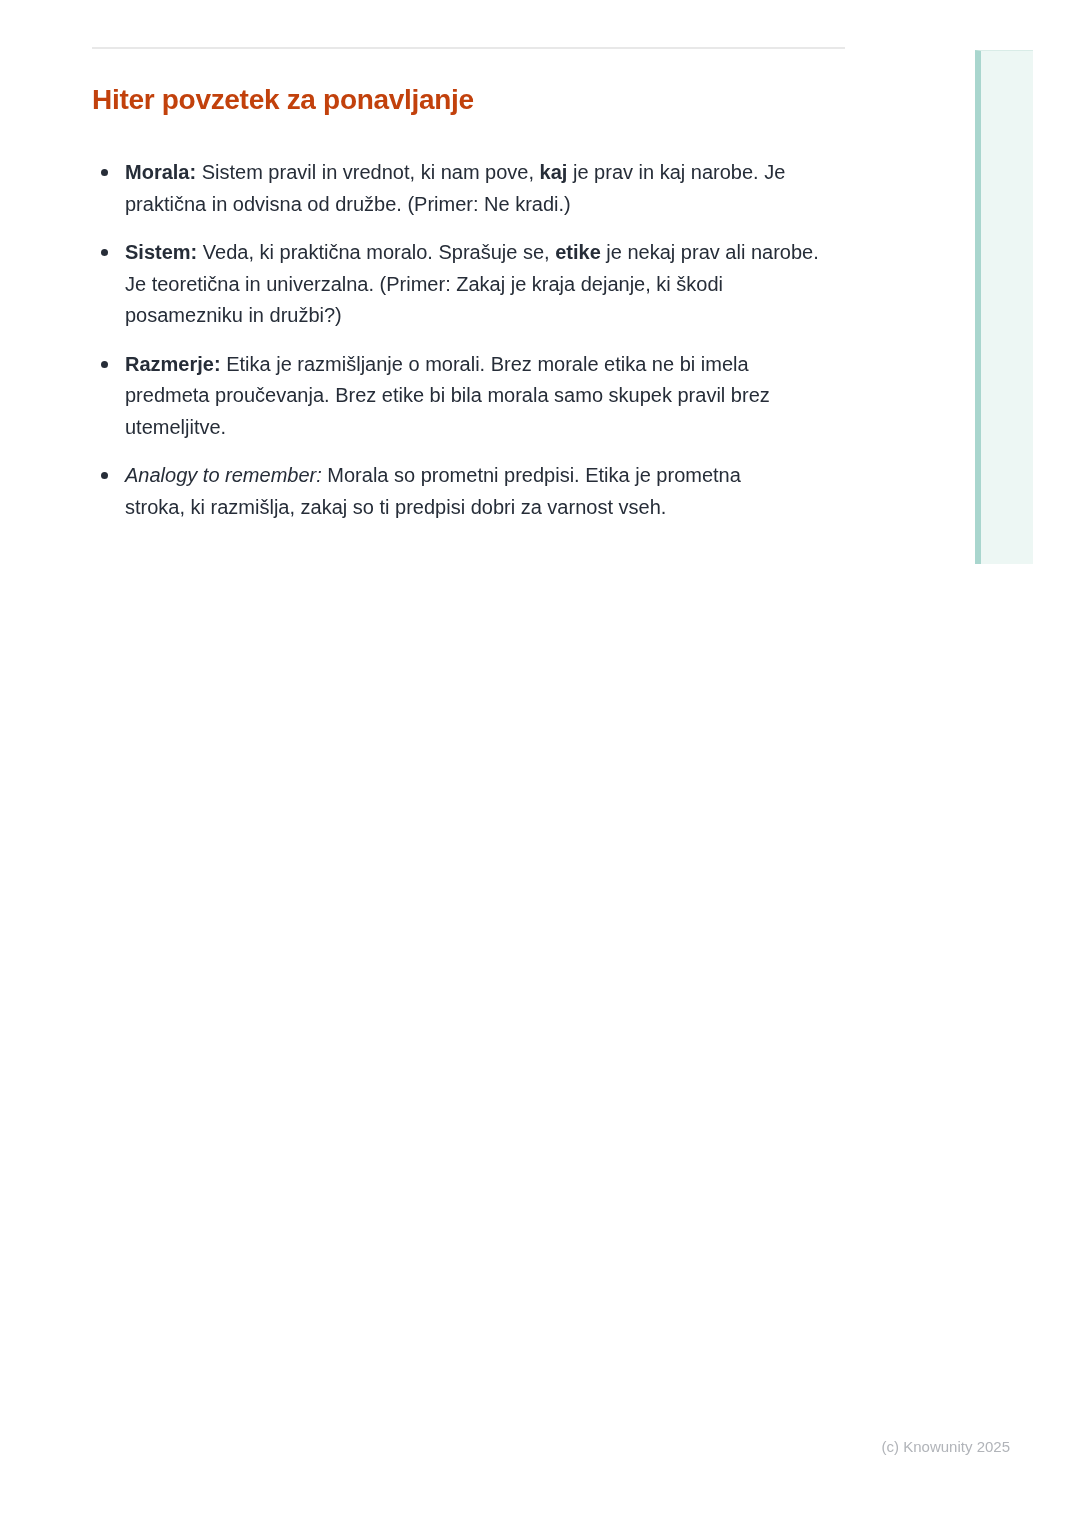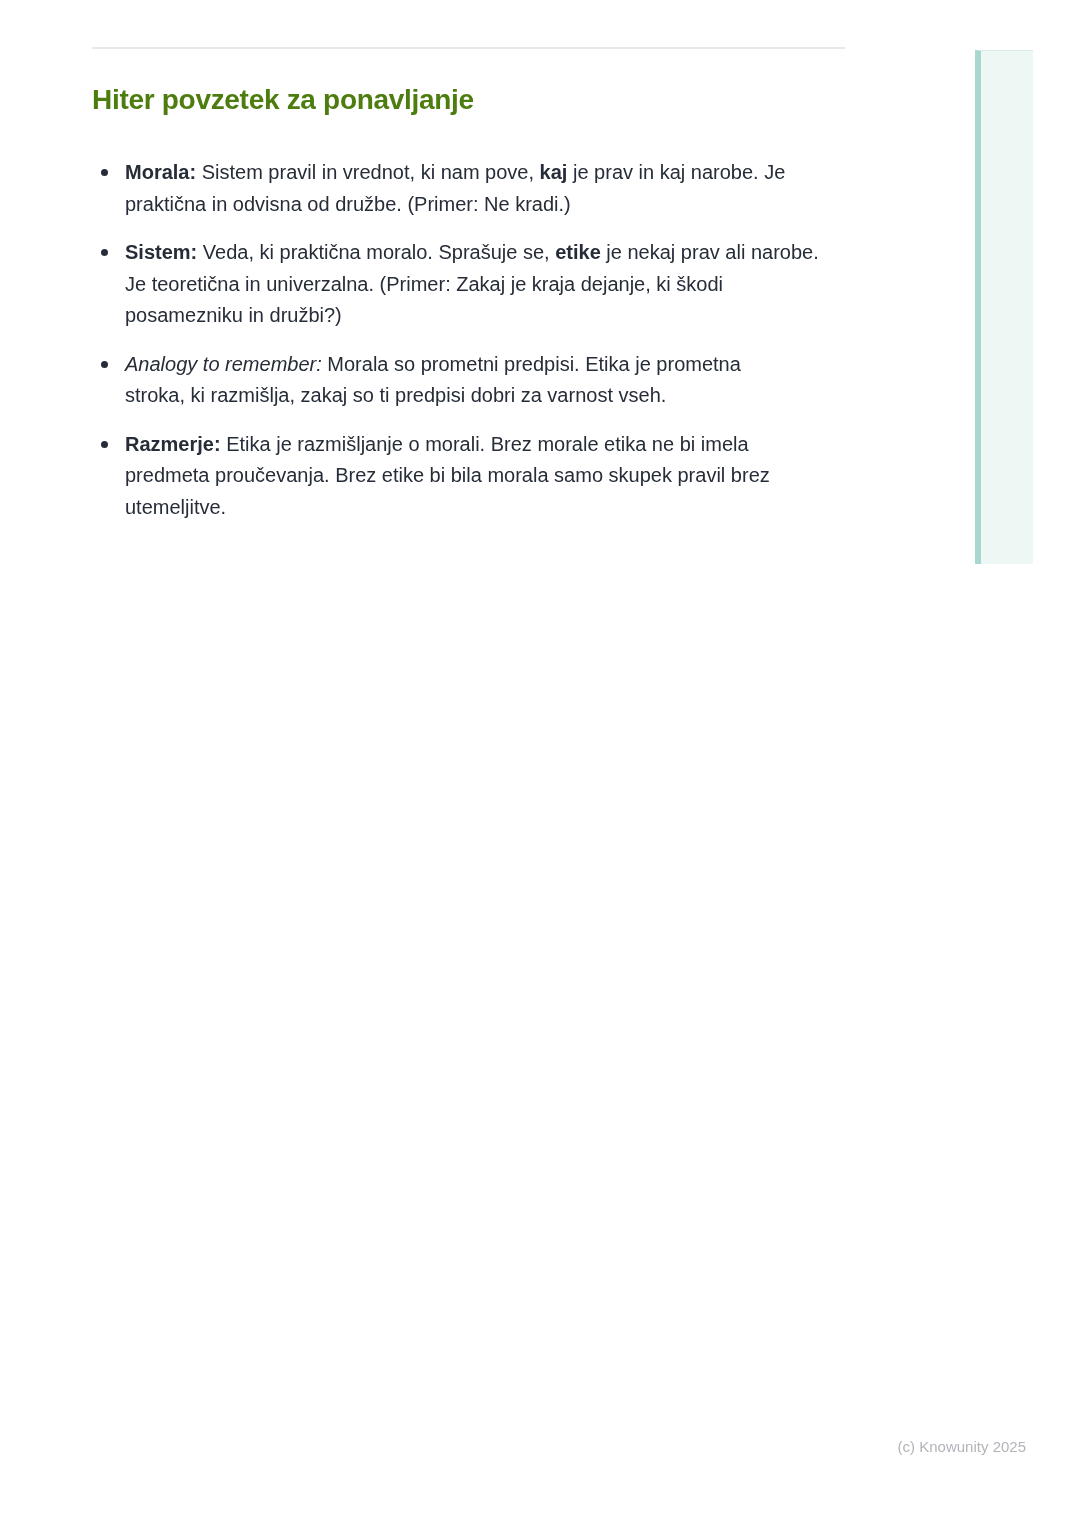--- a/index.html
+++ b/index.html
@@ -34,21 +34,21 @@
     border-top: 1px solid #d9ece7;
   }
   .heading {
     position: absolute;
     left: 92px;
     top: 84px;
     margin: 0;
     font-size: 28px;
     font-weight: 700;
     letter-spacing: -0.3px;
-    color: #4d7c0f;
+    color: #c2410c;
     white-space: nowrap;
   }
   .summary-list {
     position: absolute;
     left: 92px;
     top: 141px;
     width: 840px;
     margin: 0;
     padding: 0;
     list-style: none;
@@ -69,39 +69,39 @@
     top: 12px;
     width: 7px;
     height: 7px;
     border-radius: 50%;
     background: #262d38;
   }
   .run-bold { font-weight: 700; }
   .run-italic { font-style: italic; }
   .footer-note {
     position: absolute;
-    right: 54px;
+    right: 70px;
     top: 1438px;
     font-size: 15px;
     color: #b1b4b9;
   }
 </style>
 </head>
 <body>
 
 <div class="page">
   <div class="top-divider"></div>
   <div class="side-accent"></div>
   <h1 class="heading">Hiter povzetek za ponavljanje</h1>
   <ul class="summary-list">
       <li><span class="bullet-dot"></span><span class="run-bold">Morala:</span><span> Sistem pravil in vrednot, ki nam pove, </span><span class="run-bold">kaj</span><span> je prav in kaj narobe. Je
 praktična in odvisna od družbe. (Primer: Ne kradi.)</span></li>
       <li><span class="bullet-dot"></span><span class="run-bold">Sistem:</span><span> Veda, ki praktična moralo. Sprašuje se, </span><span class="run-bold">etike</span><span> je nekaj prav ali narobe.
 Je teoretična in univerzalna. (Primer: Zakaj je kraja dejanje, ki škodi
 posamezniku in družbi?)</span></li>
-      <li><span class="bullet-dot"></span><span class="run-italic">Analogy to remember:</span><span> Morala so prometni predpisi. Etika je prometna
-stroka, ki razmišlja, zakaj so ti predpisi dobri za varnost vseh.</span></li>
       <li><span class="bullet-dot"></span><span class="run-bold">Razmerje:</span><span> Etika je razmišljanje o morali. Brez morale etika ne bi imela
 predmeta proučevanja. Brez etike bi bila morala samo skupek pravil brez
 utemeljitve.</span></li>
+      <li><span class="bullet-dot"></span><span class="run-italic">Analogy to remember:</span><span> Morala so prometni predpisi. Etika je prometna
+stroka, ki razmišlja, zakaj so ti predpisi dobri za varnost vseh.</span></li>
     </ul>
   <div class="footer-note">(c) Knowunity 2025</div>
 </div>
 
 </body></html>

